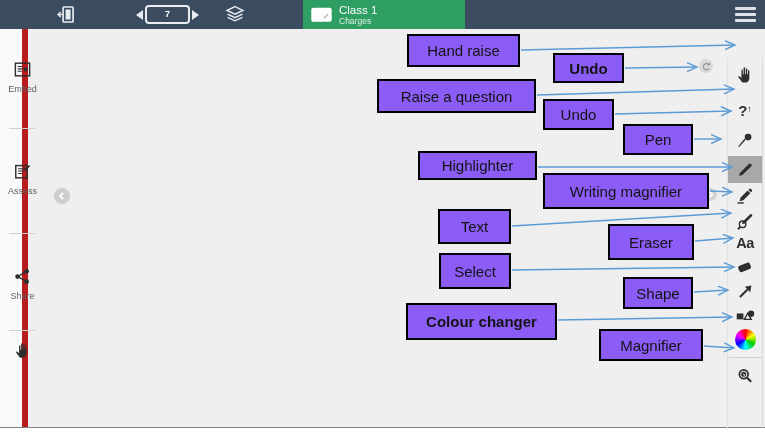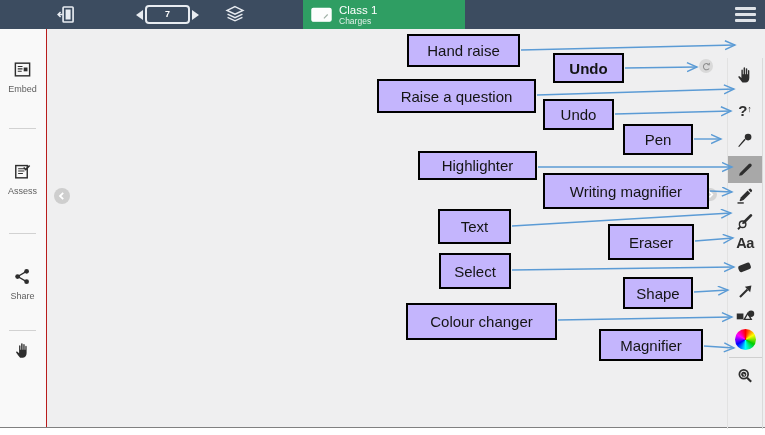--- a/index.html
+++ b/index.html
@@ -25,22 +25,22 @@
   .banner-title{color:#fff;font-size:11.5px;line-height:12px}
   .banner-sub{color:rgba(255,255,255,.85);font-size:8.5px;line-height:10px}
   .menu-btn{left:734px;top:7px;width:22px;height:15px;flex-direction:column;justify-content:space-between;cursor:pointer}
   .menu-bar{width:21px;height:3.4px;background:#dfe3e8;border-radius:1px}
 
   
   .workspace{position:absolute;left:0;top:29px;width:765px;height:399px;background:var(--canvas);
              border-bottom:1px solid #808080}
 
   
-  .sidebar{position:absolute;left:0;top:0;width:47px;height:100%;background:var(--sidebar);
-           border-right:1px solid #b91c1c}
+  .sidebar{position:absolute;left:0;top:0;width:28px;height:100%;background:var(--sidebar);
+           border-right:6px solid #b91c1c}
   .side-item{position:absolute;left:0;width:45px;text-align:center;cursor:pointer}
   .side-item svg{display:inline-block}
   .side-label{display:block;font-size:9px;color:#5f5f5f;margin-top:1px}
   .side-div{position:absolute;left:9px;width:27px;border-top:1px solid #d2d2d2}
 
   
   .toolbar{position:absolute;left:727px;top:29px;width:36px;height:371px;
            border-left:1px solid #e2e2e2;border-right:1px solid #dadada}
   .tool{position:absolute;left:0;width:34px;height:26px;display:flex;align-items:center;
         justify-content:center;cursor:pointer;color:var(--icon)}
@@ -52,21 +52,21 @@
   .wheel{width:21px;height:21px;border-radius:50%;
          background:conic-gradient(#f00,#ff0,#0c0,#0ff,#00f,#f0f,#f00)}
 
   
   .round-btn{position:absolute;border-radius:50%;display:flex;align-items:center;justify-content:center;cursor:pointer}
   .undo-btn{left:699px;top:59px;width:14px;height:14px;background:#d9d9d9}
   .collapse-l{left:54px;top:188px;width:16px;height:16px;background:#cecece}
   .collapse-r{left:704px;top:188px;width:13px;height:13px;background:rgba(205,205,205,.8)}
 
   
-  .anno-box{position:absolute;background:#c4b5fd;border:2px solid var(--box-border);
+  .anno-box{position:absolute;background:#8b5cf6;border:2px solid var(--box-border);
             display:flex;align-items:center;justify-content:center;
             font-size:15px;color:#141414;z-index:5;white-space:nowrap}
   #arrow-layer{position:absolute;left:0;top:0;width:765px;height:435px;z-index:8;pointer-events:none}
   .anno-line{stroke:var(--arrow);stroke-width:1.4px}
 </style>
 </head>
 <body>
 
 <div class="app">
 
@@ -258,21 +258,21 @@
       <div class="anno-box" style="left: 553px; top: 53px; width: 71px; height: 30px; font-weight: bold;">Undo</div>
       <div class="anno-box" style="left: 377px; top: 79px; width: 159px; height: 34px;">Raise a question</div>
       <div class="anno-box" style="left: 543px; top: 99px; width: 71px; height: 31px;">Undo</div>
       <div class="anno-box" style="left: 623px; top: 124px; width: 70px; height: 31px;">Pen</div>
       <div class="anno-box" style="left: 418px; top: 151px; width: 119px; height: 29px;">Highlighter</div>
       <div class="anno-box" style="left: 543px; top: 173px; width: 166px; height: 36px;">Writing magnifier</div>
       <div class="anno-box" style="left: 438px; top: 209px; width: 73px; height: 35px;">Text</div>
       <div class="anno-box" style="left: 608px; top: 224px; width: 86px; height: 36px;">Eraser</div>
       <div class="anno-box" style="left: 439px; top: 253px; width: 72px; height: 36px;">Select</div>
       <div class="anno-box" style="left: 623px; top: 277px; width: 70px; height: 32px;">Shape</div>
-      <div class="anno-box" style="left: 406px; top: 303px; width: 151px; height: 37px;">Colour changer</div>
+      <div class="anno-box" style="left: 406px; top: 303px; width: 151px; height: 37px; font-weight: bold;">Colour changer</div>
       <div class="anno-box" style="left: 599px; top: 329px; width: 104px; height: 32px;">Magnifier</div>
     </div>
 
   <svg id="arrow-layer">
     <defs>
       <marker id="arrowhead" markerUnits="userSpaceOnUse" markerWidth="13" markerHeight="12" refX="10.5" refY="5" orient="auto">
         <path d="M0.5 0.5 L10.5 5 L0.5 9.5" fill="none" style="stroke:var(--arrow)" stroke-width="1.4"></path>
       </marker>
     </defs>
   <line x1="521" y1="50" x2="735" y2="45" class="anno-line" marker-end="url(#arrowhead)"></line>

